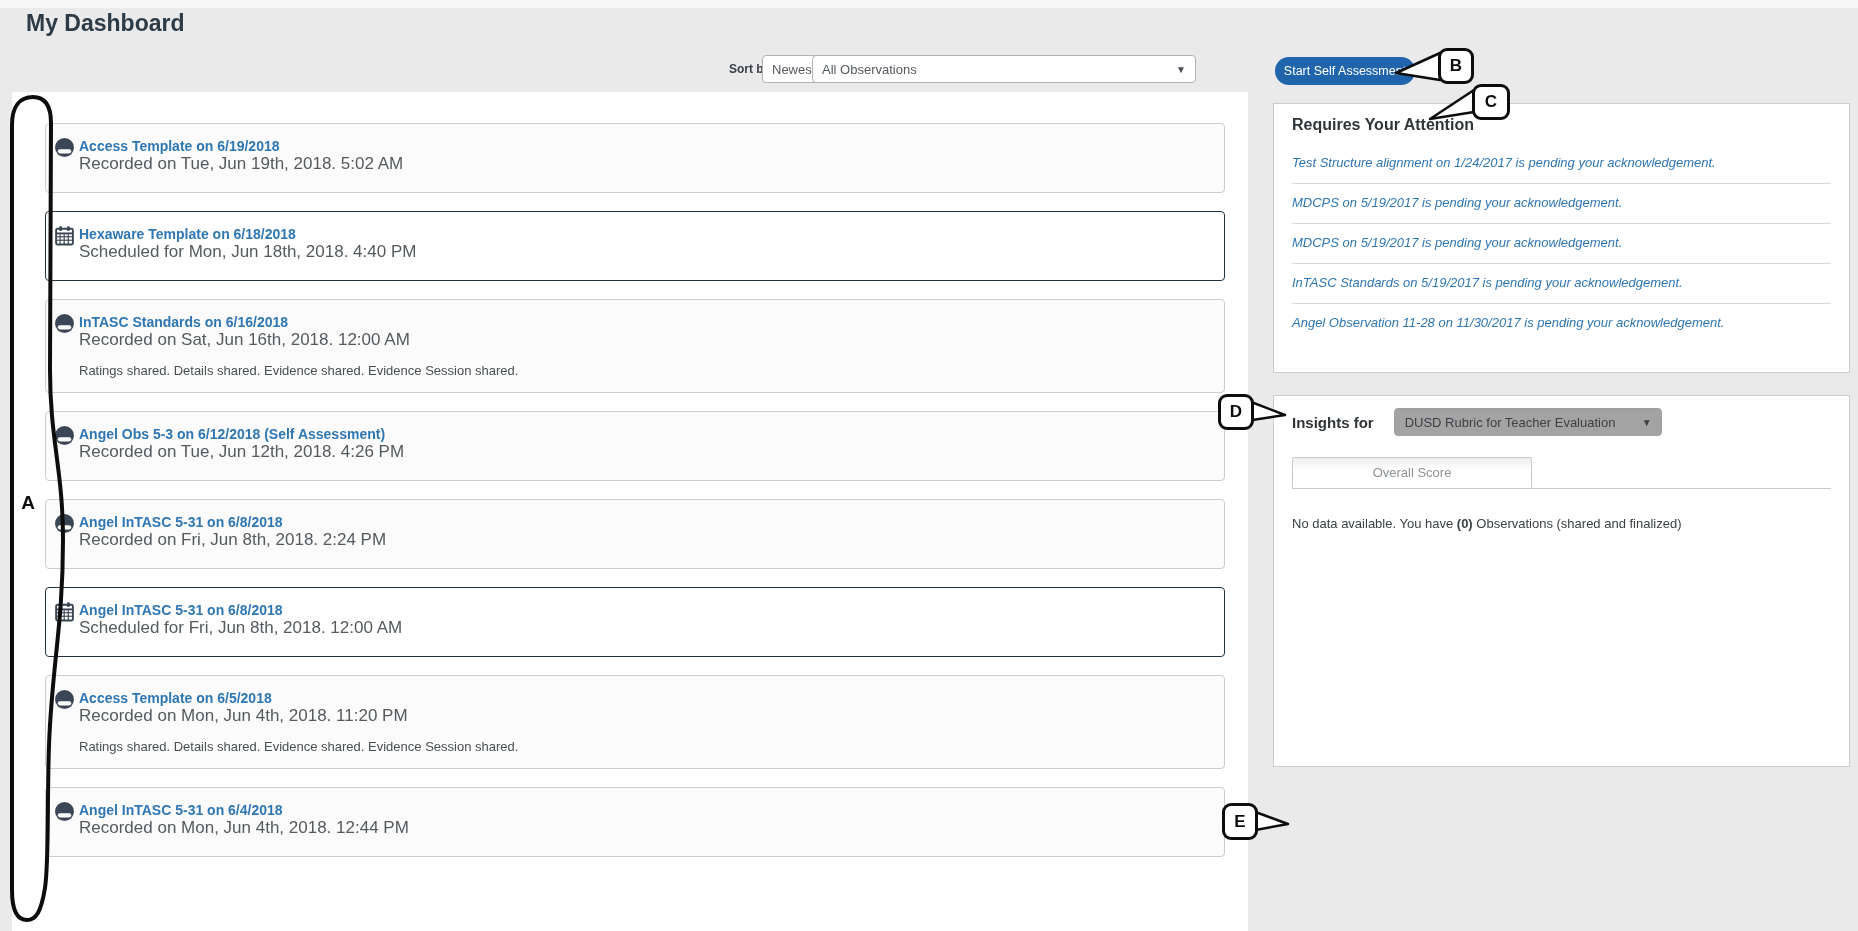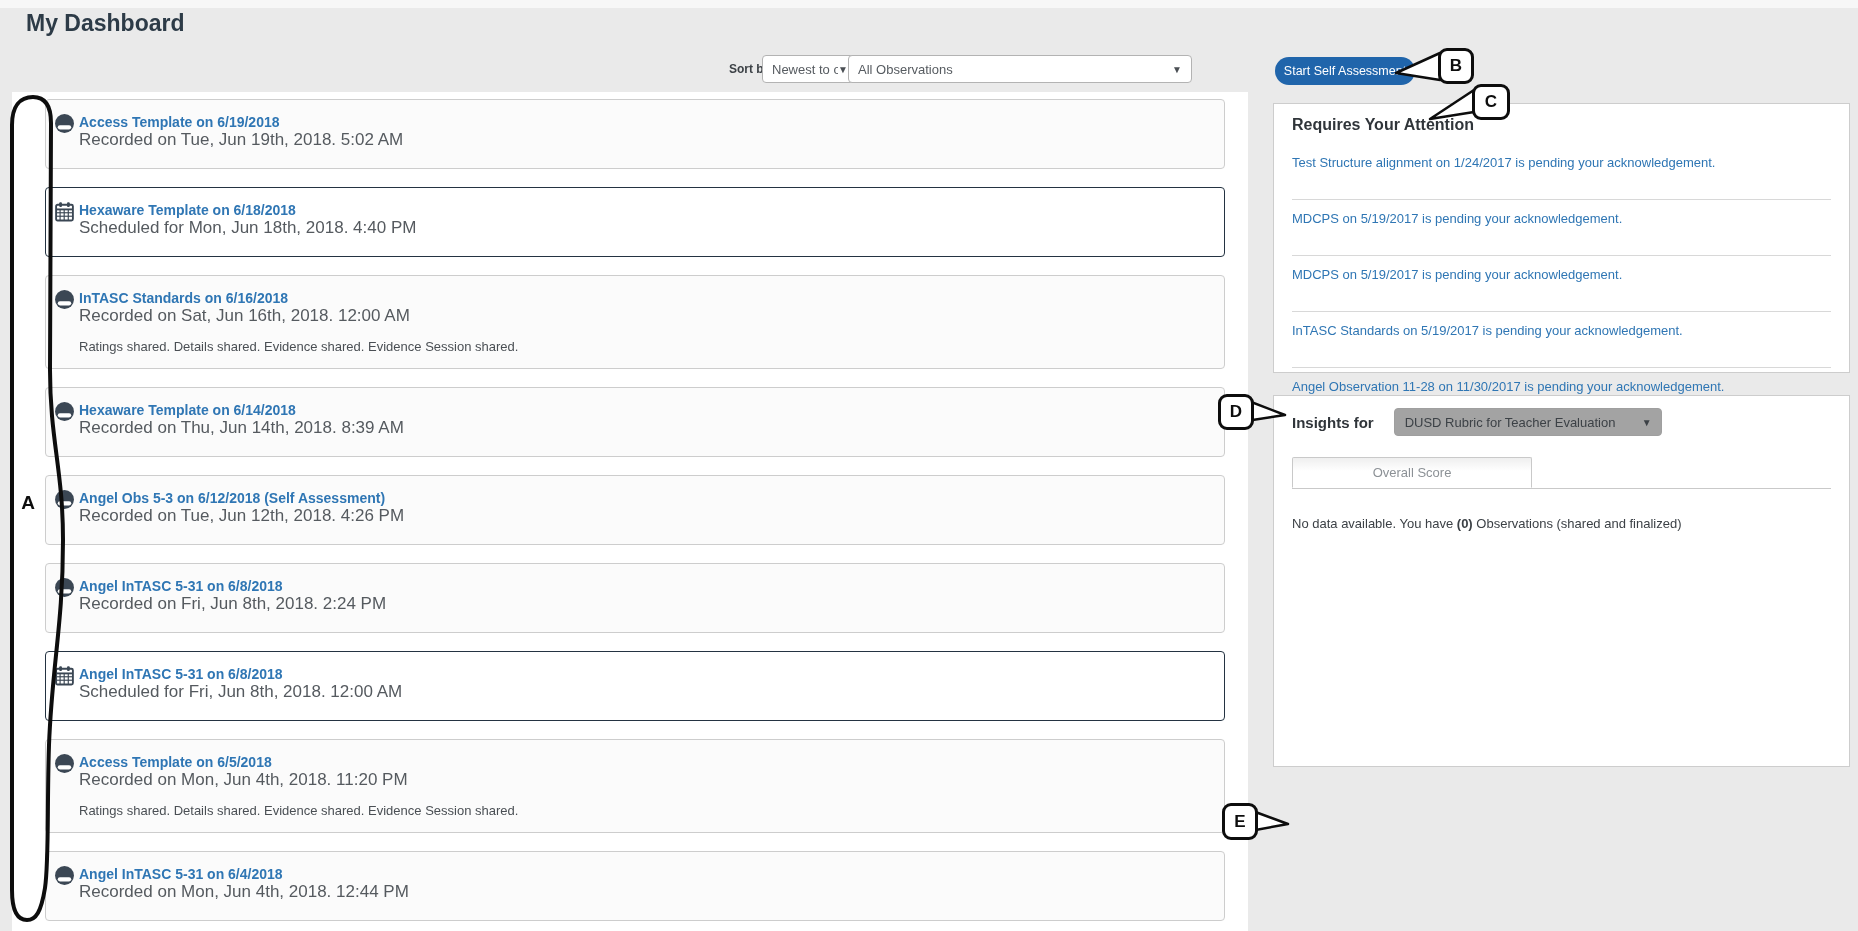--- a/index.html
+++ b/index.html
@@ -8,43 +8,43 @@
   .topstrip{position:absolute;left:0;top:0;width:1858px;height:8px;background:#f7f7f7;}
   .page-title{position:absolute;left:26px;top:10px;font-size:23px;font-weight:600;color:#2d3b47;}
 
   
   .sort-label{position:absolute;left:729px;top:62px;font-size:12px;font-weight:700;color:#3c4146;}
   .ddl{position:absolute;background:#fff;border:1px solid #b3b3b3;border-radius:4px;height:28px;
        display:flex;align-items:center;font-size:13px;color:#565b60;box-sizing:border-box;}
   .ddl .txt{padding-left:9px;white-space:nowrap;overflow:hidden;}
   .ddl .car{margin-left:auto;padding-right:9px;font-size:10px;color:#4a4f54;}
   #ddl-sort{left:762px;top:55px;width:96px;}
-  #ddl-filter{left:848px;top:55px;width:344px;}
+  #ddl-filter{left:812px;top:55px;width:384px;}
   .btn-primary{position:absolute;left:1275px;top:57px;width:140px;height:28px;background:#2065ab;
        border:none;border-radius:14px;color:#fff;font-size:12.5px;font-family:inherit;cursor:pointer;}
 
   
-  .list-wrap{position:absolute;left:12px;top:92px;width:1236px;height:839px;background:#fff;padding-top:7px;box-sizing:border-box;}
+  .list-wrap{position:absolute;left:12px;top:92px;width:1236px;height:839px;background:#fff;padding-top:31px;box-sizing:border-box;}
   .obs-card{position:relative;margin:0 0 18px 33px;width:1180px;min-height:70px;border-radius:4px;
        box-sizing:border-box;padding:13px 16px 12px 33px;}
   .obs-card.recorded{background:#fbfbfb;border:1px solid #cdcdcd;}
   .obs-card.scheduled{background:#ffffff;border:1px solid #243342;}
   .obs-icon{position:absolute;left:8px;top:13px;width:21px;height:21px;}
   .obs-title{font-size:14px;font-weight:600;color:#2f76b4;text-decoration:none;display:inline-block;line-height:18px;}
   .obs-sub{font-size:17px;color:#555a5f;line-height:18px;}
   .obs-note{font-size:13px;color:#4a4f54;line-height:18px;margin-top:13px;}
 
   
   .panel{position:absolute;left:1273px;width:577px;background:#fff;border:1px solid #cdcdcd;
          box-sizing:border-box;padding:10px 18px;}
   #panel-attention{top:103px;height:270px;}
   #panel-insights{top:395px;height:372px;}
   #panel-recent{top:792px;height:139px;border-bottom:none;}
   .panel h2{margin:2px 0 10px 0;font-size:16px;color:#30353a;}
-  .att-row{padding:9px 0 28px 0;border-bottom:1px solid #d8d8d8;}
+  .att-row{padding:9px 0 12px 0;border-bottom:1px solid #d8d8d8;font-style:italic;}
   .att-row:last-child{border-bottom:none;}
   .att-row a, .rc-link{font-size:13px;color:#2f76b4;text-decoration:none;}
   .rc-row{padding:10px 0 13px 0;border-bottom:1px solid #d8d8d8;font-size:13px;color:#3c4146;}
 
   
   .ins-head{display:flex;align-items:center;margin-top:2px;}
   .ins-label{font-size:15px;font-weight:700;color:#30353a;margin-right:20px;}
   .ins-ddl{position:relative;width:268px;height:28px;border:1px solid #9f9f9f;border-radius:4px;background:#a3a3a3;
        display:flex;align-items:center;font-size:13px;color:#3c4146;box-sizing:border-box;}
   .tabs{display:flex;margin-top:21px;border-bottom:1px solid #c9c9c9;height:31px;}
@@ -99,24 +99,20 @@
               <line x1="9.7" y1="8" x2="9.7" y2="18"></line>
               <line x1="13.6" y1="8" x2="13.6" y2="18"></line>
               <line x1="2" y1="11.2" x2="18" y2="11.2"></line>
               <line x1="2" y1="14.5" x2="18" y2="14.5"></line>
             </g>
           </svg></span><a class="obs-title" href="#">Hexaware Template on 6/18/2018</a><div class="obs-sub">Scheduled for Mon, Jun 18th, 2018. 4:40 PM</div></div>
       <div class="obs-card recorded"><span class="obs-icon"><svg width="21" height="21" viewBox="0 0 20 20">
             <circle cx="10" cy="10" r="9" fill="#3b4754"></circle>
             <rect x="3.6" y="11.6" width="12.8" height="4" rx="2" fill="#ffffff"></rect>
           </svg></span><a class="obs-title" href="#">InTASC Standards on 6/16/2018</a><div class="obs-sub">Recorded on Sat, Jun 16th, 2018. 12:00 AM</div><div class="obs-note">Ratings shared. Details shared. Evidence shared. Evidence Session shared.</div></div>
-      <div class="obs-card recorded"><span class="obs-icon"><svg width="21" height="21" viewBox="0 0 20 20">
-            <circle cx="10" cy="10" r="9" fill="#3b4754"></circle>
-            <rect x="3.6" y="11.6" width="12.8" height="4" rx="2" fill="#ffffff"></rect>
-          </svg></span><a class="obs-title" href="#">Hexaware Template on 6/14/2018</a><div class="obs-sub">Recorded on Thu, Jun 14th, 2018. 8:39 AM</div></div>
       <div class="obs-card recorded"><span class="obs-icon"><svg width="21" height="21" viewBox="0 0 20 20">
             <circle cx="10" cy="10" r="9" fill="#3b4754"></circle>
             <rect x="3.6" y="11.6" width="12.8" height="4" rx="2" fill="#ffffff"></rect>
           </svg></span><a class="obs-title" href="#">Angel Obs 5-3 on 6/12/2018 (Self Assessment)</a><div class="obs-sub">Recorded on Tue, Jun 12th, 2018. 4:26 PM</div></div>
       <div class="obs-card recorded"><span class="obs-icon"><svg width="21" height="21" viewBox="0 0 20 20">
             <circle cx="10" cy="10" r="9" fill="#3b4754"></circle>
             <rect x="3.6" y="11.6" width="12.8" height="4" rx="2" fill="#ffffff"></rect>
           </svg></span><a class="obs-title" href="#">Angel InTASC 5-31 on 6/8/2018</a><div class="obs-sub">Recorded on Fri, Jun 8th, 2018. 2:24 PM</div></div>
       <div class="obs-card scheduled"><span class="obs-icon"><svg width="21" height="21" viewBox="0 0 20 20">
             <rect x="5" y="1.2" width="2.6" height="4.6" rx="1" fill="#3b4754"></rect>

